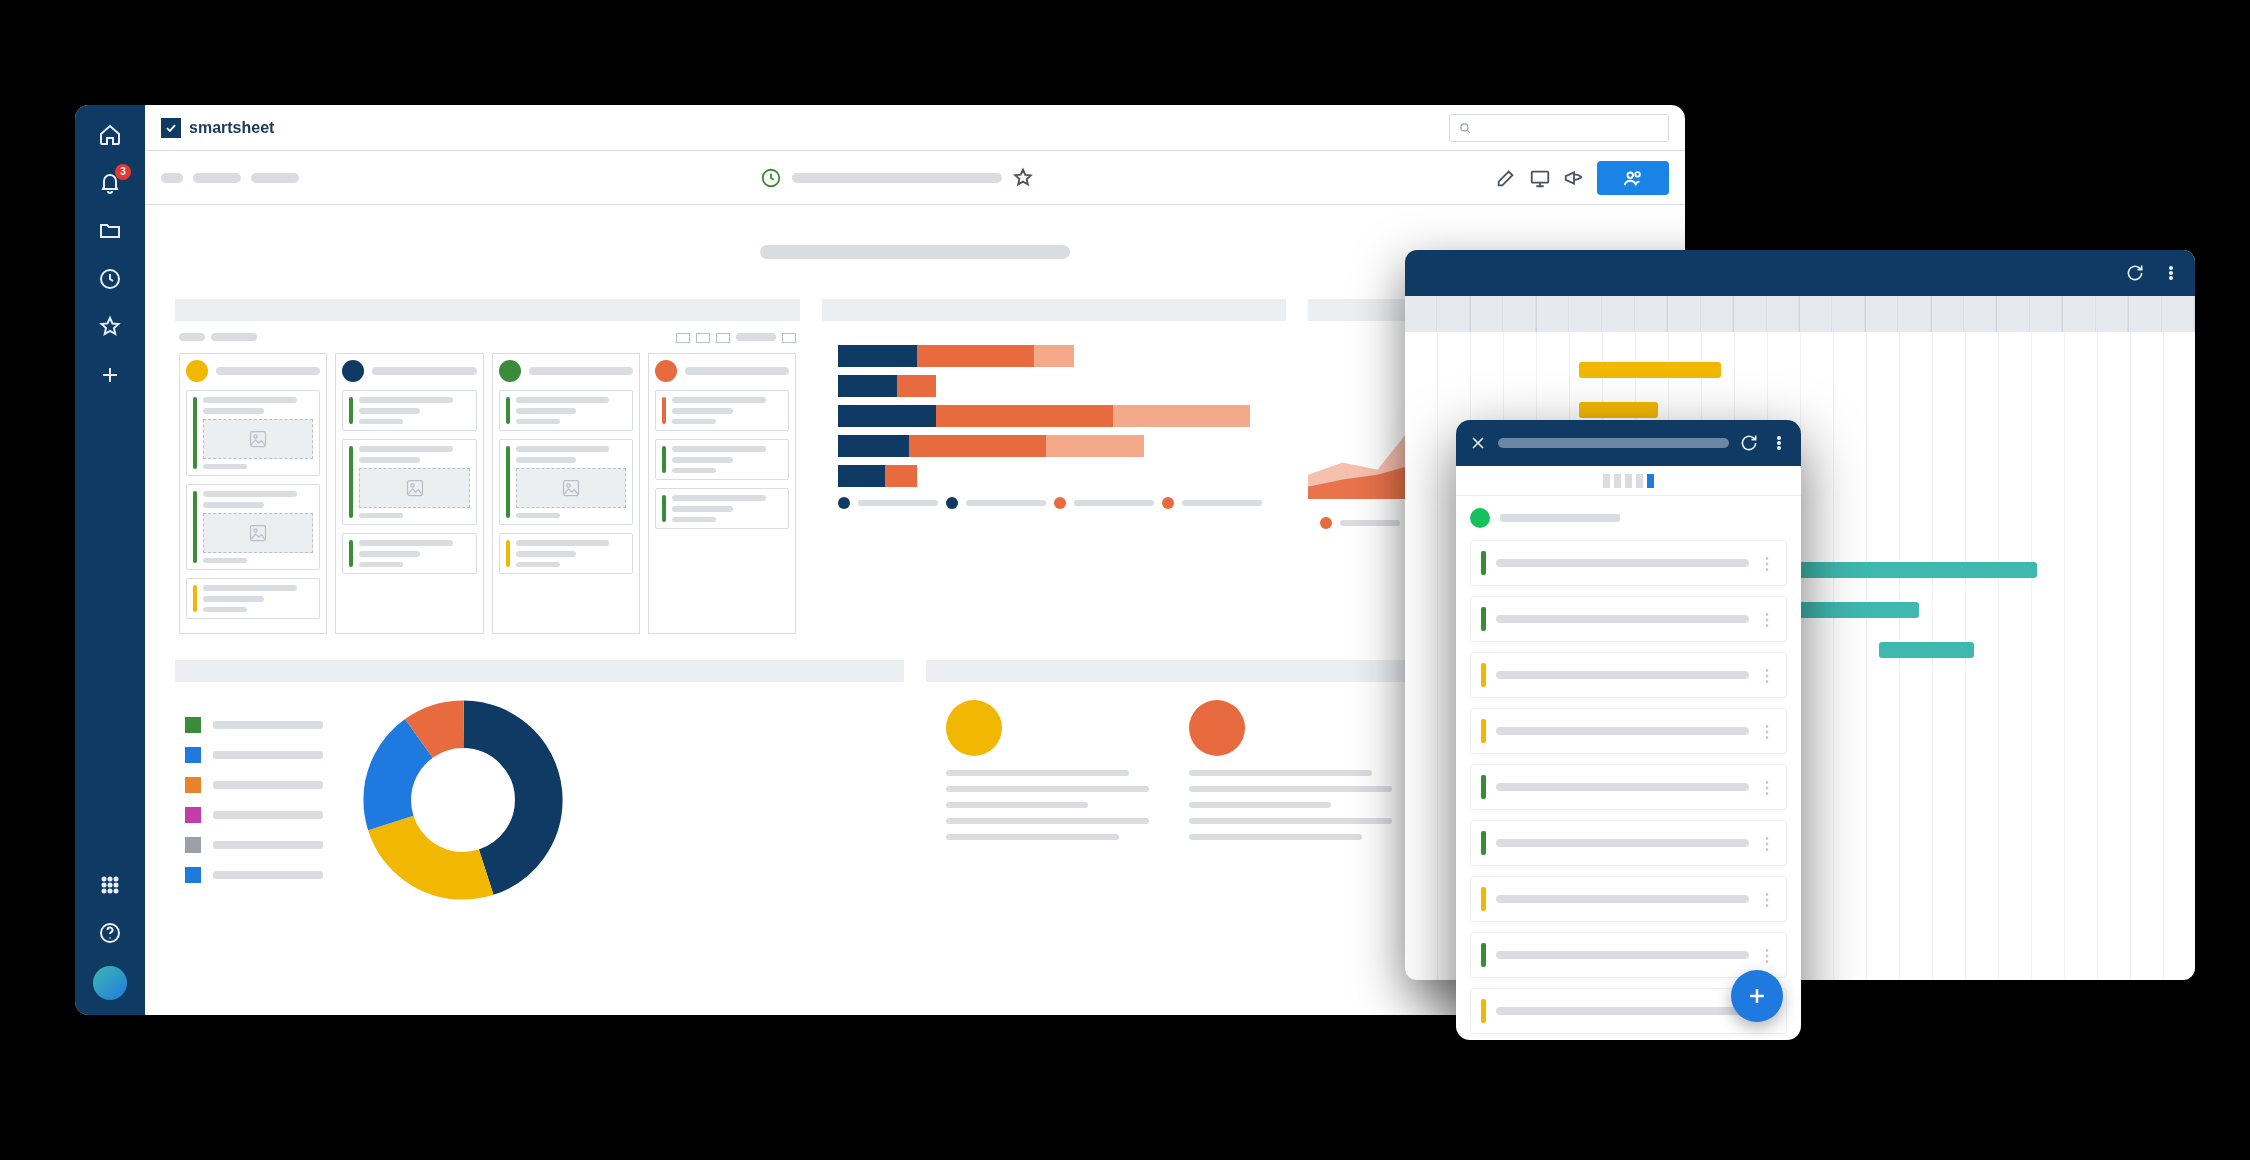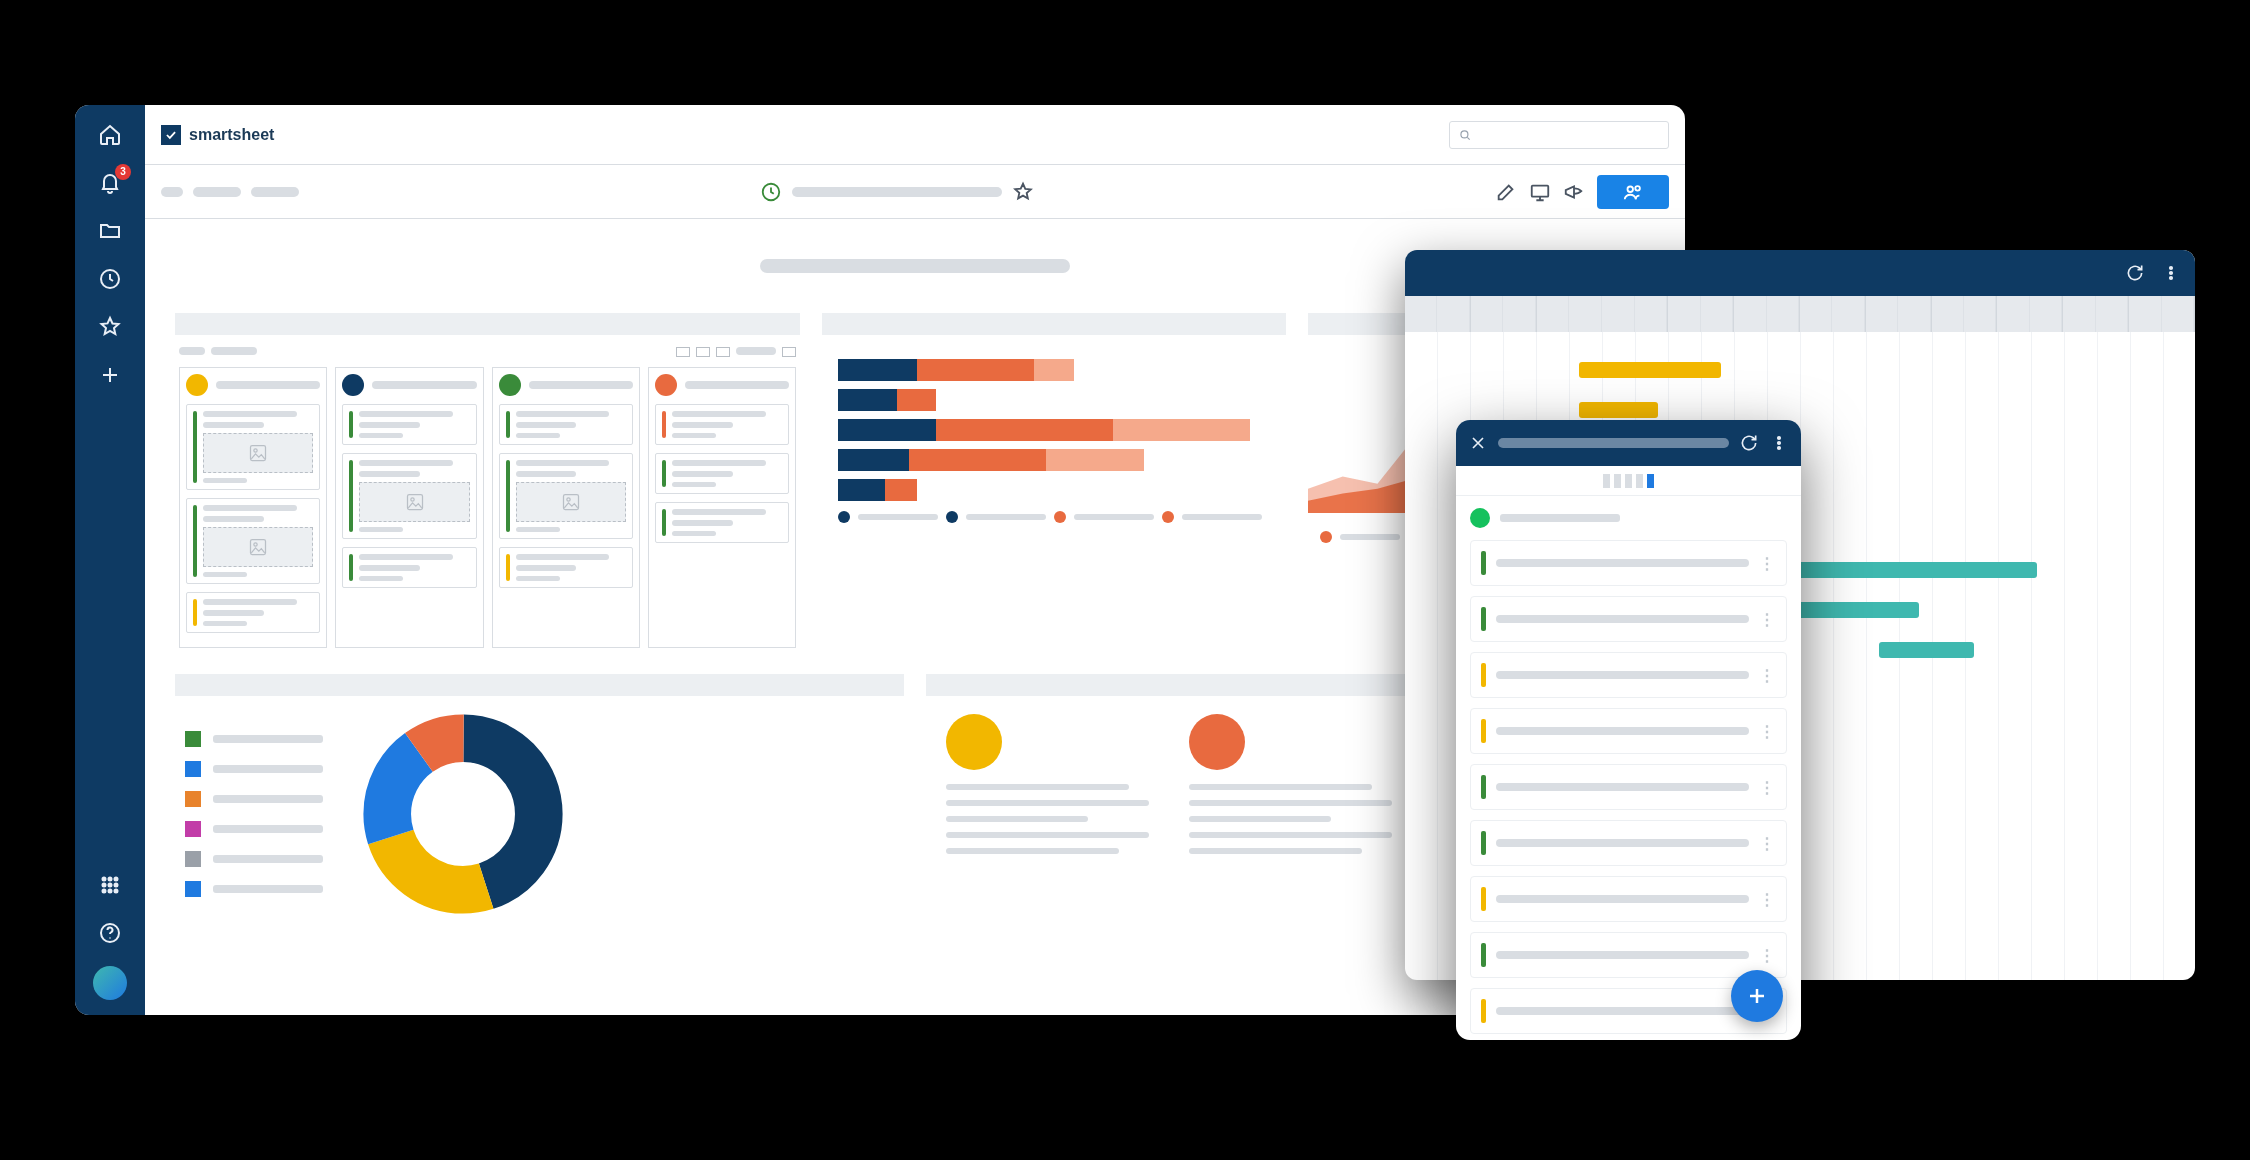--- a/index.html
+++ b/index.html
@@ -45,21 +45,21 @@
   }
   .rail .spacer{flex:1}
   .rail .ico{width:30px;height:30px;display:flex;align-items:center;justify-content:center;position:relative;cursor:pointer}
   .rail .ico svg{width:24px;height:24px;stroke:#e8eef6;fill:none;stroke-width:2}
   .badge{position:absolute;top:-4px;right:-6px;min-width:16px;height:16px;padding:0 3px;
     border-radius:8px;background:#e53935;color:#fff;font:bold 10px/16px sans-serif;text-align:center}
   .avatar{width:34px;height:34px;border-radius:50%;background:linear-gradient(135deg,#3fb8af,#1f7ae0);}
   
   .content{flex:1;display:flex;flex-direction:column;overflow:hidden}
   .topbar{
-    height:60px;border-bottom:1px solid var(--grey);
+    height:46px;border-bottom:1px solid var(--grey);
     display:flex;align-items:center;padding:0 16px;gap:14px;
   }
   .logo{display:flex;align-items:center;gap:8px;font-weight:600;color:#1b3a57}
   .logo .mark{width:20px;height:20px;background:var(--navy);display:flex;align-items:center;justify-content:center}
   .logo .mark svg{width:14px;height:14px;stroke:#fff;stroke-width:3;fill:none}
   .topbar .spacer{flex:1}
   .search{
     width:220px;height:28px;border:1px solid var(--grey);border-radius:3px;
     display:flex;align-items:center;padding:0 8px;color:#97a1ad;
   }

